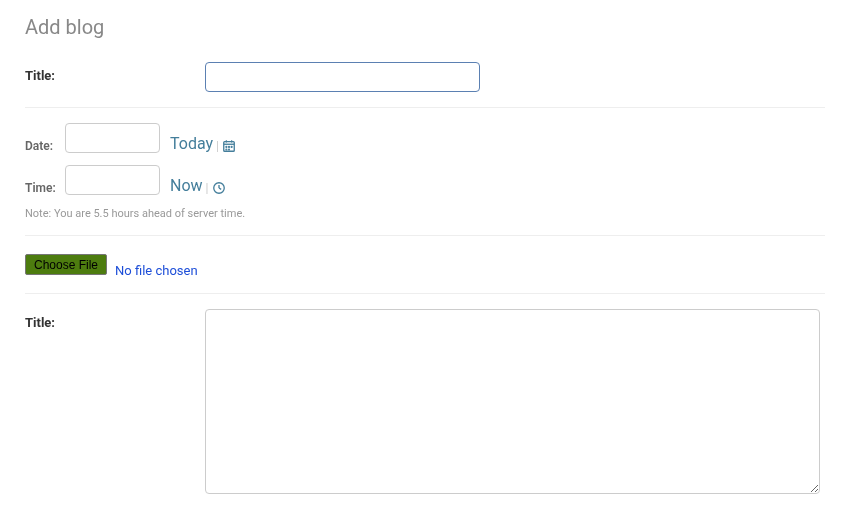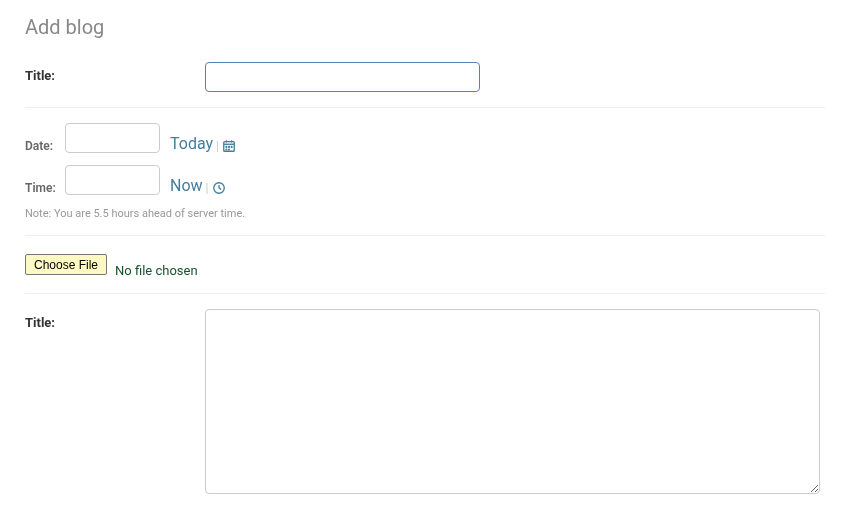--- a/index.html
+++ b/index.html
@@ -89,29 +89,29 @@
     }
     .file-wrap {
       display: flex;
       align-items: center;
     }
     .choose-file-btn {
       font-family: Arial, sans-serif;
       font-size: 12px;
       padding: 2px 8px;
       height: 21px;
-      background: #fef9c3;
+      background: #4d7c0f;
       border: 1px solid #767676;
       border-radius: 2px;
       cursor: pointer;
       margin-right: 8px;
     }
     .file-status {
       font-size: 13px;
-      color: #14532d;
+      color: #1d4ed8;
       margin-top: 12px;
     }
     .body-textarea {
       width: 615px;
       max-width: 100%;
       height: 185px;
       border: 1px solid #ccc;
       border-radius: 4px;
       padding: 6px;
       font-size: 13px;

